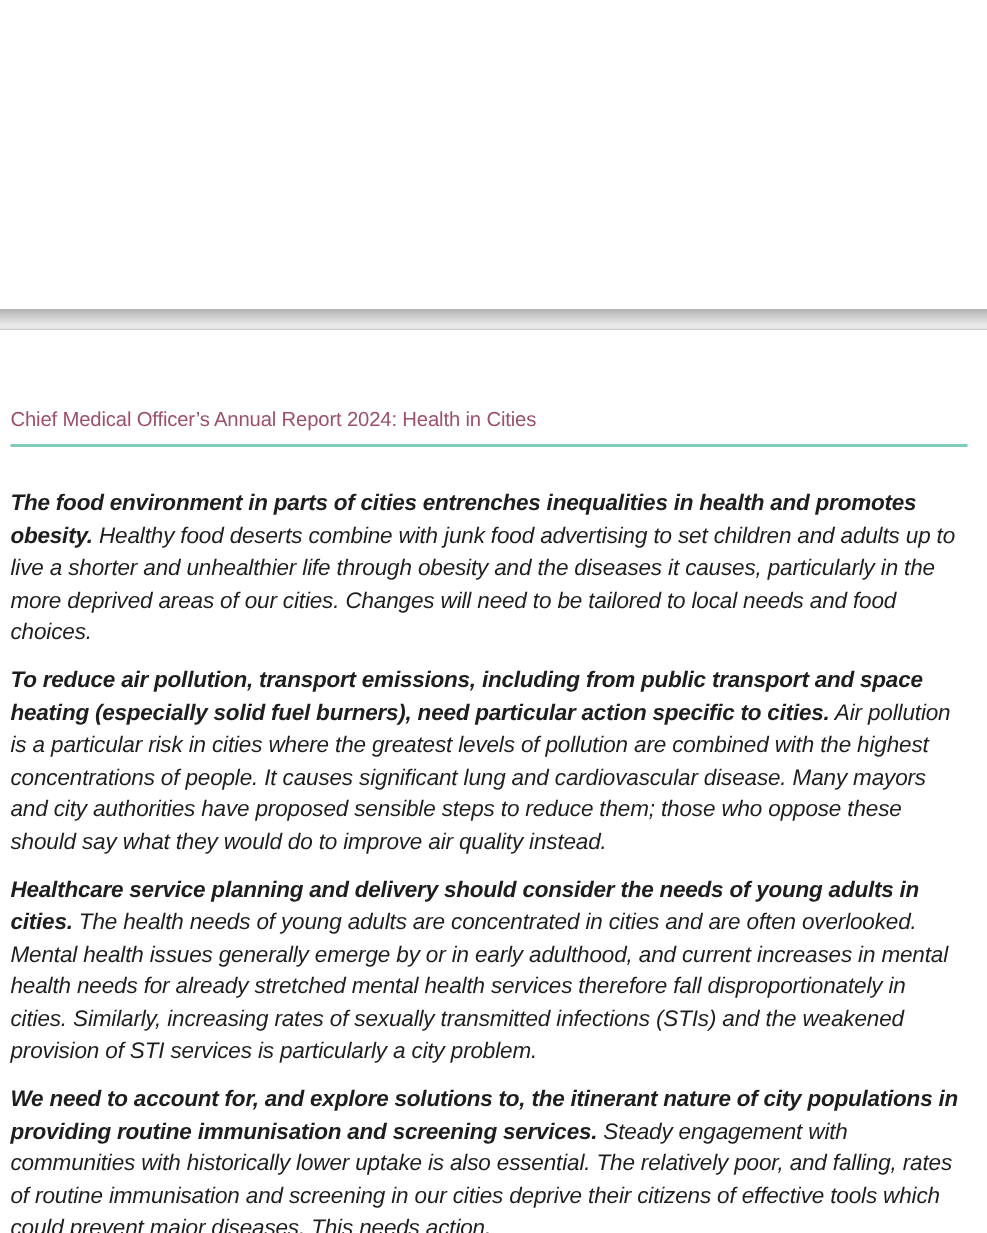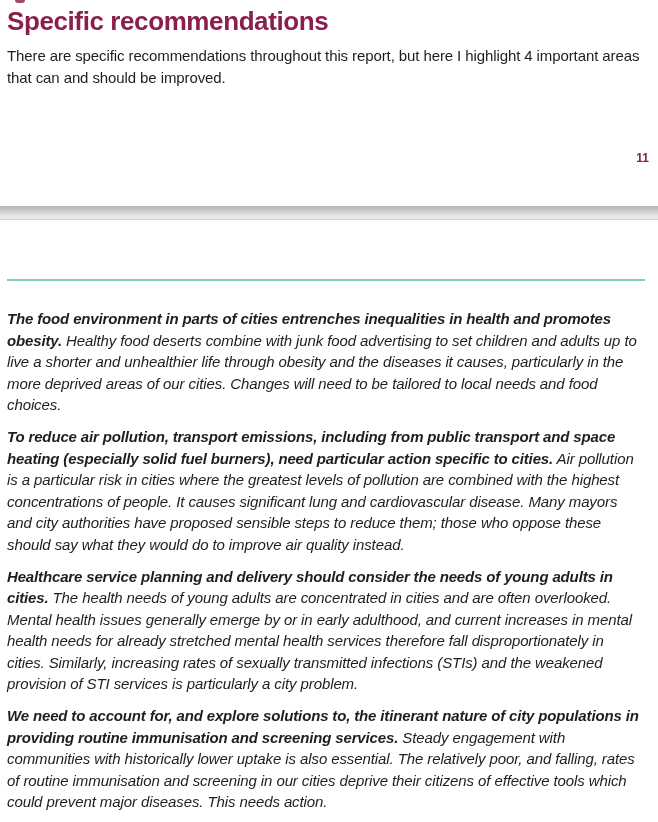--- a/index.html
+++ b/index.html
@@ -92,30 +92,25 @@
   .body-para strong {
     font-weight: 700;
     letter-spacing: -0.15px;
   }
 </style>
 </head>
 <body>
 
 <div class="viewport">
 
-  <section class="page-1">
-    <div class="top-artifact"></div>
-    <h1 class="section-heading">Specific recommendations</h1>
-    <p class="intro">There are specific recommendations throughout this report, but here I highlight 4 important areas that can and should be improved.</p>
-    <div class="page-number">11</div>
-  </section>
 
   <div class="page-break"></div>
 
   <section class="page-2">
+    <div class="running-header">Chief Medical Officer’s Annual Report 2024: Health in Cities</div>
     <div class="header-rule"></div>
 
     <p class="body-para"><strong>The food environment in parts of cities entrenches inequalities in health and promotes obesity.</strong><span> Healthy food deserts combine with junk food advertising to set children and adults up to live a shorter and unhealthier life through obesity and the diseases it causes, particularly in the more deprived areas of our cities. Changes will need to be tailored to local needs and food choices.</span></p>
 
     <p class="body-para"><strong>To reduce air pollution, transport emissions, including from public transport and space heating (especially solid fuel burners), need particular action specific to cities.</strong><span> Air pollution is a particular risk in cities where the greatest levels of pollution are combined with the highest concentrations of people. It causes significant lung and cardiovascular disease. Many mayors and city authorities have proposed sensible steps to reduce them; those who oppose these should say what they would do to improve air quality instead.</span></p>
 
     <p class="body-para"><strong>Healthcare service planning and delivery should consider the needs of young adults in cities.</strong><span> The health needs of young adults are concentrated in cities and are often overlooked. Mental health issues generally emerge by or in early adulthood, and current increases in mental health needs for already stretched mental health services therefore fall disproportionately in cities. Similarly, increasing rates of sexually transmitted infections (STIs) and the weakened provision of STI services is particularly a city problem.</span></p>
 
     <p class="body-para"><strong>We need to account for, and explore solutions to, the itinerant nature of city populations in providing routine immunisation and screening services.</strong><span> Steady engagement with communities with historically lower uptake is also essential. The relatively poor, and falling, rates of routine immunisation and screening in our cities deprive their citizens of effective tools which could prevent major diseases. This needs action.</span></p>
   </section>

